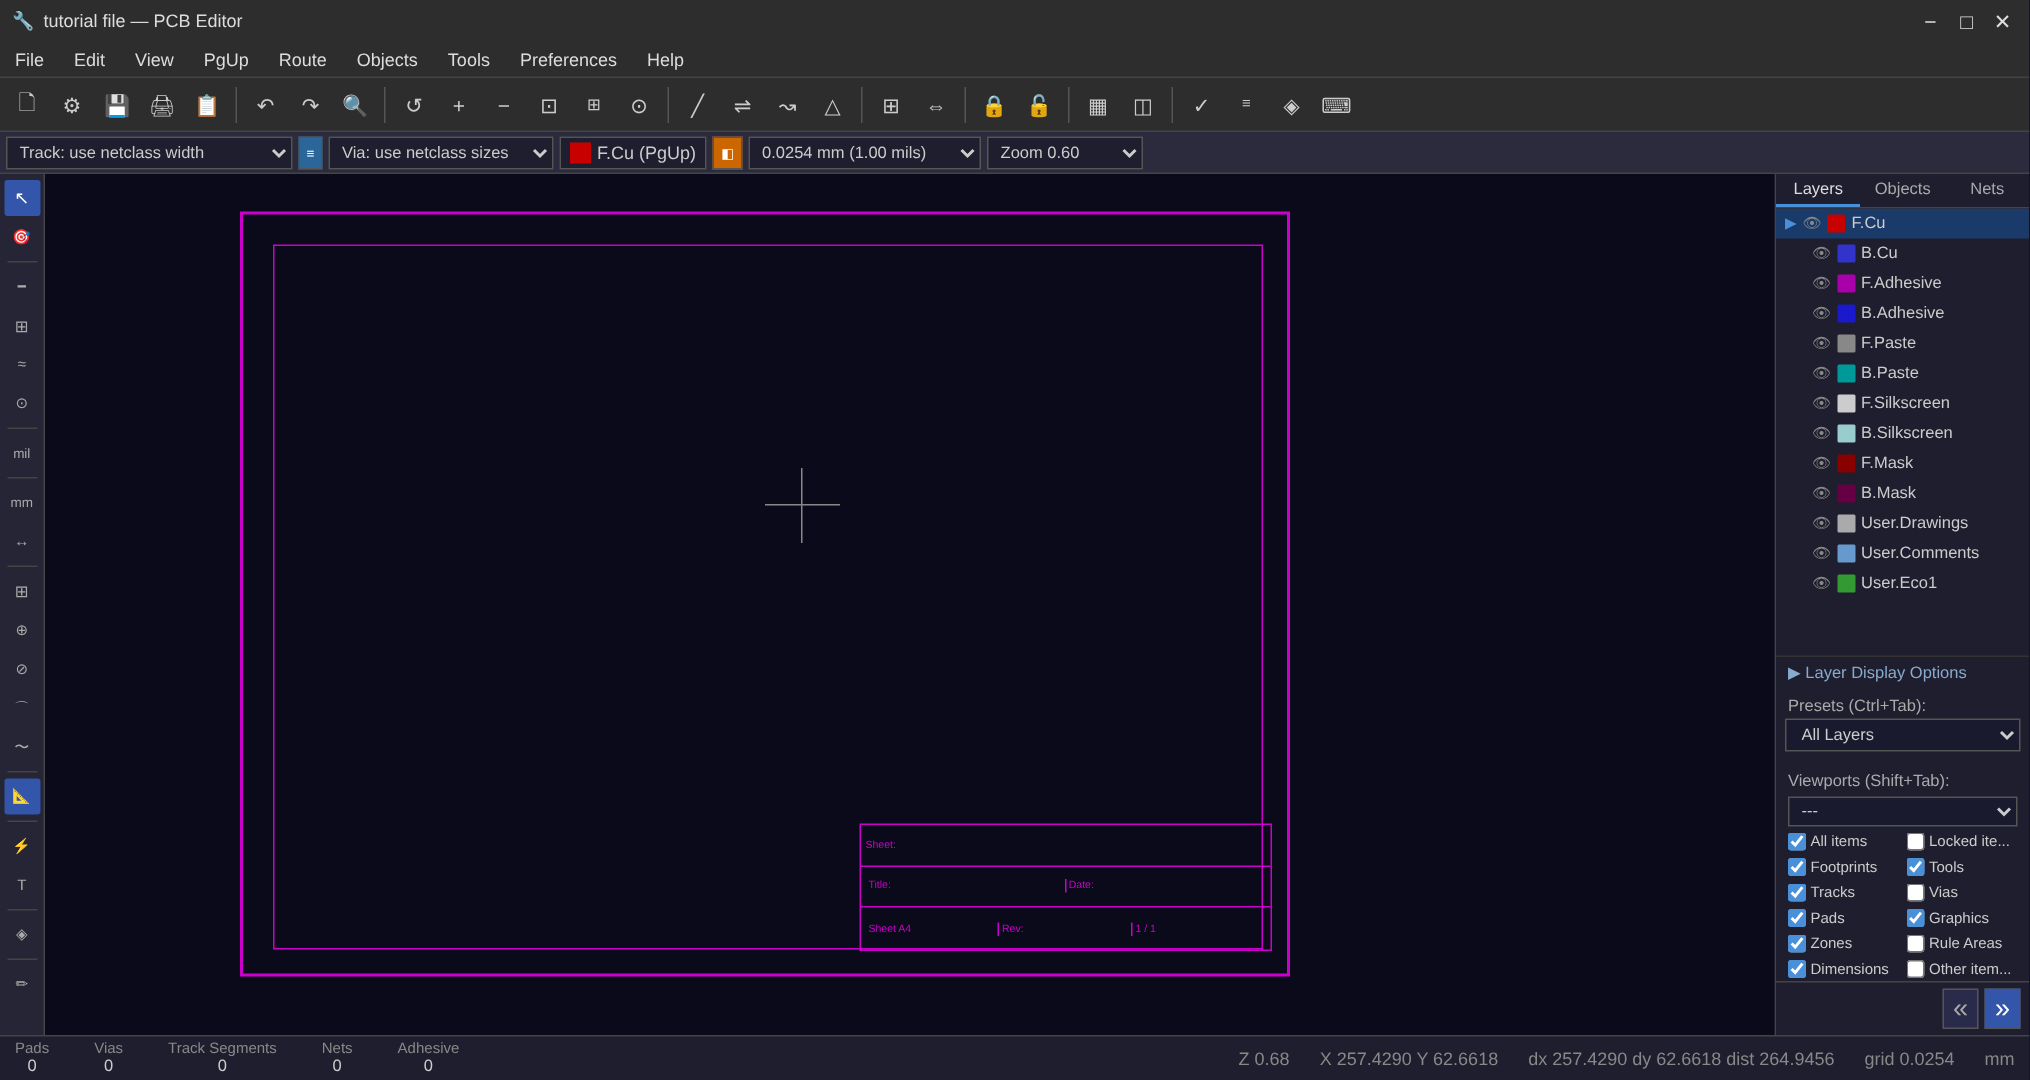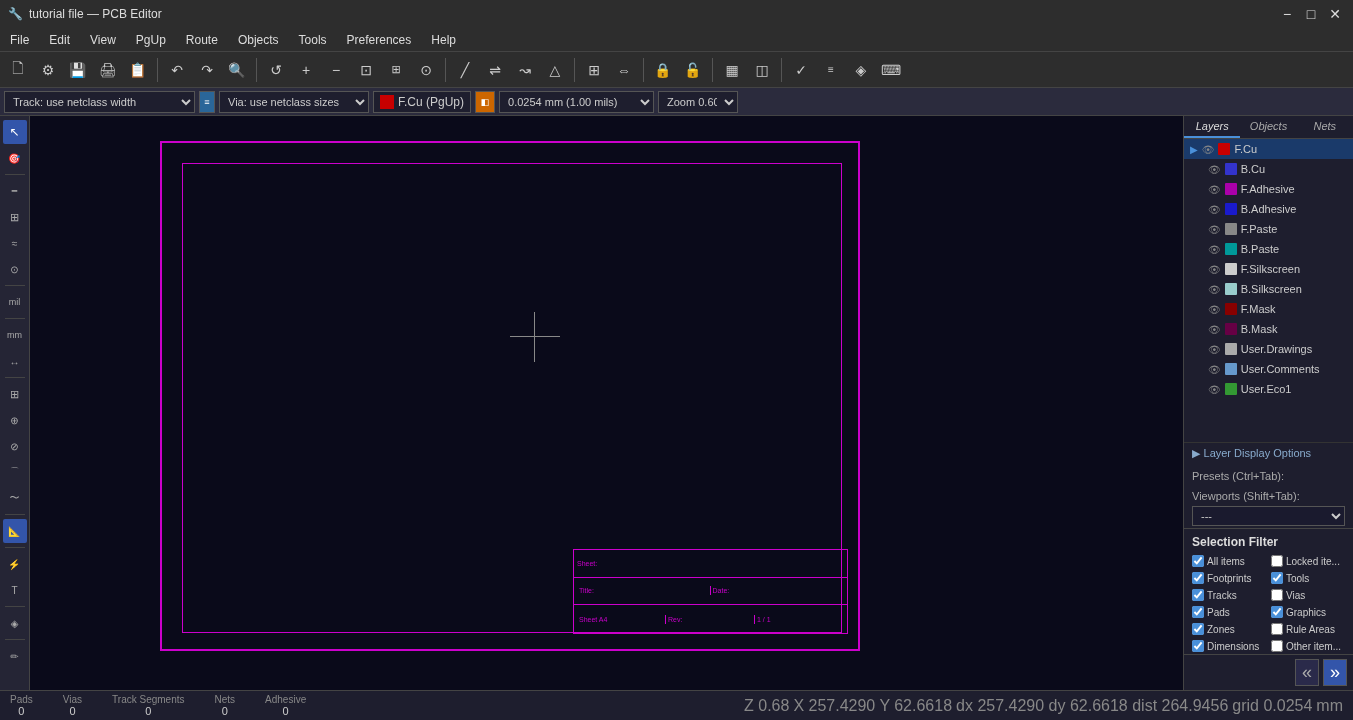--- a/index.html
+++ b/index.html
@@ -43,21 +43,21 @@
     .inner-rect { position: absolute; left: 20px; top: 20px; width: 660px; height: 470px; border: 1px solid #cc00cc; background: transparent; }
     .title-block { position: absolute; right: 10px; bottom: 15px; width: 275px; height: 85px; border: 1px solid #cc00cc; }
     .title-block-inner { width: 100%; height: 100%; display: grid; grid-template-rows: 1fr 1fr 1fr; }
     .tb-row { border-bottom: 1px solid #cc00cc; display: flex; align-items: center; padding: 1px 3px; font-size: 7px; color: #cc00cc; }
     .crosshair-h { position: absolute; left: 480px; top: 220px; width: 50px; height: 1px; background: #888; }
     .crosshair-v { position: absolute; left: 504px; top: 196px; width: 1px; height: 50px; background: #888; }
 
     
     #right-panel { width: 170px; background: #1e1e2e; border-left: 1px solid #444; display: flex; flex-direction: column; flex-shrink: 0; overflow-y: auto; }
     .panel-header { padding: 6px 8px; font-size: 13px; font-weight: bold; color: #ddd; border-bottom: 1px solid #444; flex-shrink: 0; }
-    .panel-tabs { display: flex; border-bottom: 1px solid #444; flex-shrink: 0; font-style: italic; }
+    .panel-tabs { display: flex; border-bottom: 1px solid #444; flex-shrink: 0; }
     .panel-tab { flex: 1; text-align: center; padding: 4px 2px; font-size: 11px; cursor: pointer; color: #aaa; }
     .panel-tab.active { color: #ddd; border-bottom: 2px solid #4a90d9; }
 
     
     .layer-list { flex: 1; overflow-y: auto; }
     .layer-item { display: flex; align-items: center; gap: 4px; padding: 2px 6px; cursor: pointer; height: 20px; }
     .layer-item.active { background: #1a3a6a; }
     .layer-eye { font-size: 10px; color: #888; cursor: pointer; }
     .layer-color { width: 12px; height: 12px; border-radius: 1px; flex-shrink: 0; }
     .layer-name { font-size: 11px; color: #ccc; }
@@ -77,21 +77,21 @@
     .sel-grid { display: grid; grid-template-columns: 1fr 1fr; padding: 0 6px; gap: 1px; }
     .sel-item { display: flex; align-items: center; gap: 3px; padding: 2px 2px; }
     .sel-item input[type=checkbox] { width: 12px; height: 12px; cursor: pointer; accent-color: #4a90d9; }
     .sel-label { font-size: 10px; color: #ccc; }
 
     
     #statusbar { background: #1e1e2e; height: 30px; display: flex; align-items: center; padding: 0 10px; gap: 30px; border-top: 1px solid #444; flex-shrink: 0; }
     .stat-item { display: flex; flex-direction: column; align-items: center; }
     .stat-label { font-size: 10px; color: #888; }
     .stat-value { font-size: 11px; color: #ccc; }
-    .stat-coords { margin-left: auto; display: flex; gap: 4px; font-size: 16px; color: #888; }
+    .stat-coords { margin-left: auto; display: flex; gap: 20px; font-size: 12px; color: #888; }
 
     
     ::-webkit-scrollbar { width: 6px; }
     ::-webkit-scrollbar-track { background: #1a1a2e; }
     ::-webkit-scrollbar-thumb { background: #444; border-radius: 3px; }
 
     
     .bottom-nav { display: flex; padding: 4px 6px; justify-content: flex-end; gap: 4px; border-top: 1px solid #444; }
     .nav-btn { background: #2a2a4a; color: #aaa; border: 1px solid #555; padding: 2px 6px; font-size: 18px; cursor: pointer; }
   </style>
@@ -173,21 +173,21 @@
   <div class="layer-indicator">
     <div class="layer-color-box" style="background:#c80000;"></div>
     <span>F.Cu (PgUp)</span>
   </div>
   <div style="width:20px;height:22px;background:#cc6600;border:1px solid #555;display:flex;align-items:center;justify-content:center;">
     <span style="font-size:9px;color:white;">◧</span>
   </div>
   <select class="opt-select" style="width:155px;">
     <option>0.0254 mm (1.00 mils)</option>
   </select>
-  <select class="opt-select" style="width:80px;">
+  <select class="opt-select" style="width:104px;">
     <option>Zoom 0.60</option>
   </select>
 </div>
 
 <div id="main">
 
   <div id="left-tools">
     <div class="lt-btn active">↖</div>
     <div class="lt-btn" style="font-size:10px;">🎯</div>
     <div class="lt-sep"></div>
@@ -330,29 +330,36 @@
         <span class="layer-eye">👁</span>
         <div class="layer-color" style="background:#339933;"></div>
         <span class="layer-name">User.Eco1</span>
       </div>
 
     </div>
 
     <div class="layer-display-opts">▶ Layer Display Options</div>
 
     <div class="section-label">Presets (Ctrl+Tab):</div>
+    <div style="padding: 0 6px 4px;">
+      <select class="preset-select">
+        <option>All Layers</option>
+        <option>Front Layers</option>
+        <option>Back Layers</option>
+        <option>Inner Layers</option>
+      </select>
+    </div>
 
     <div class="section-label">Viewports (Shift+Tab):</div>
     <div class="viewport-row">
       <select class="viewport-select">
         <option>---</option>
       </select>
     </div>
 
-    <div class="sel-filter-header">Selection Filter</div>
     <div class="sel-grid">
       <div class="sel-item">
         <input type="checkbox" checked="" style="">
         <span class="sel-label">All items</span>
       </div>
       <div class="sel-item">
         <input type="checkbox" style="">
         <span class="sel-label">Locked ite...</span>
       </div>
       <div class="sel-item">

